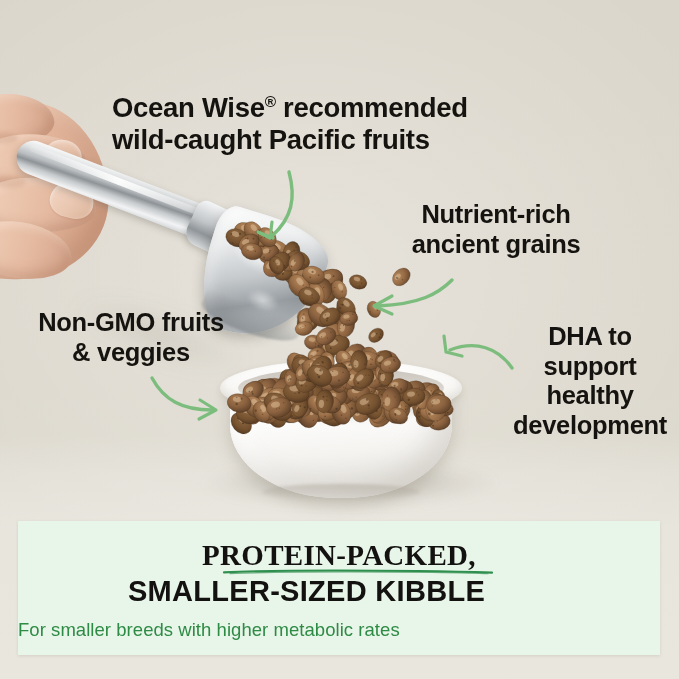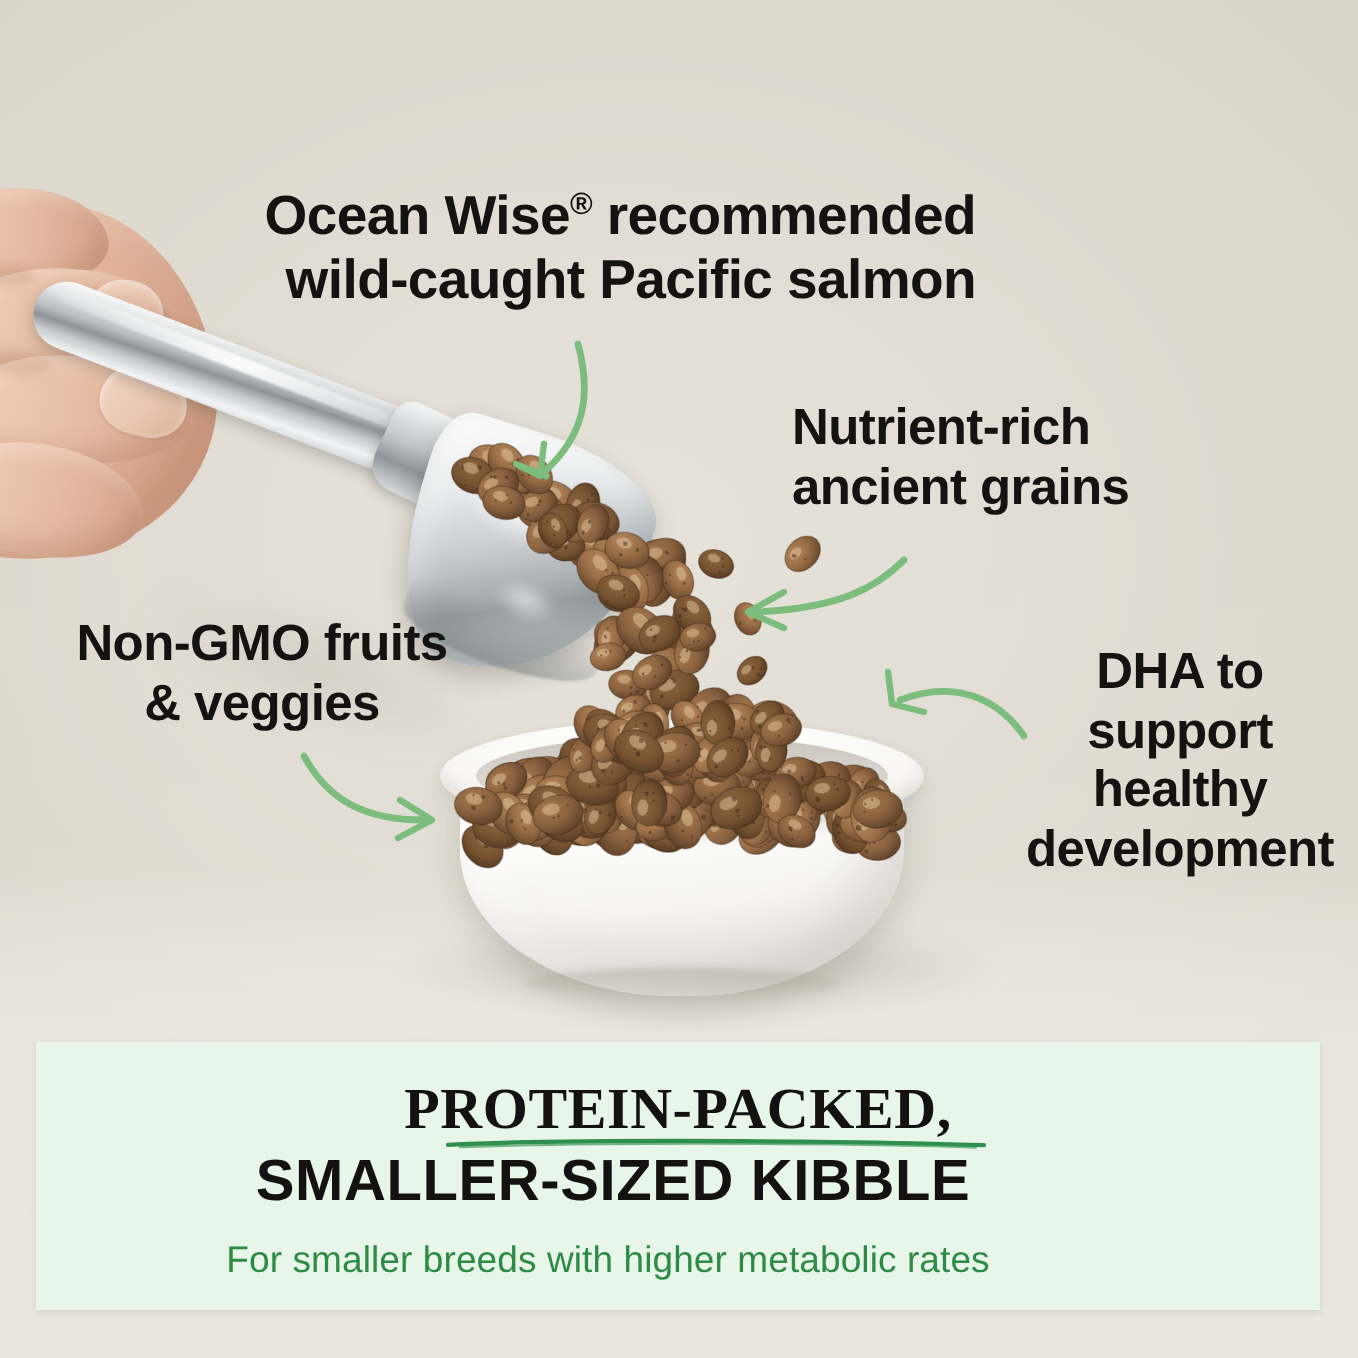--- a/index.html
+++ b/index.html
@@ -81,33 +81,33 @@
     box-shadow:0 3px 7px rgba(150,144,132,.22), inset 0 -4px 8px rgba(200,195,185,.4);}
   .bowl-inner{position:absolute;left:20px;top:10px;width:206px;height:40px;
     background:linear-gradient(180deg,#c9c5bd 0%,#ddd9d2 60%,#efece7 100%);
     border-radius:50%;}
   .bowl-foot{position:absolute;left:44px;top:126px;width:158px;height:16px;border-radius:50%;
     background:linear-gradient(180deg,rgba(175,168,156,.55),rgba(175,168,156,0));filter:blur(1.6px);}
   .kstream,.kpile,.kscoop{position:absolute;}
 
   
   .label{position:absolute;color:#15130f;font-weight:bold;line-height:1.16;letter-spacing:-.3px;}
-  .lbl-salmon{left:112px;top:92px;width:376px;font-size:27.5px;text-align:right;}
-  .lbl-grains{left:396px;top:200px;width:200px;font-size:25.5px;text-align:left;}
+  .lbl-salmon{left:112px;top:92px;width:376px;font-size:27.5px;text-align:left;}
+  .lbl-grains{left:396px;top:200px;width:200px;font-size:25.5px;text-align:center;}
   .lbl-fruits{left:18px;top:308px;width:226px;font-size:25.5px;text-align:center;}
   .lbl-dha{left:506px;top:322px;width:168px;font-size:25.5px;text-align:center;}
   .reg{font-size:.56em;vertical-align:super;font-weight:bold;}
 
   
   .banner{position:absolute;left:18px;top:521px;width:642px;height:134px;
     background:#e8f5e9;box-shadow:0 1px 3px rgba(120,112,98,.18);}
   .ban-h1,.ban-h2{text-align:center;color:#131210;font-weight:bold;letter-spacing:.3px;}
   .ban-h1{position:absolute;left:0;top:18px;width:642px;font-size:29px;font-family:Liberation Serif, serif;}
   .ban-h2{position:absolute;left:0;top:54px;width:577px;font-size:29px;}
-  .ban-sub{position:absolute;left:0;top:98px;width:572px;text-align:center;
+  .ban-sub{position:absolute;left:0;top:98px;width:572px;
     color:#2e8b45;font-size:18.5px;font-weight:normal;letter-spacing:.05px;}
   .underline{position:absolute;left:204px;top:47px;width:272px;height:7px;}
 </style>
 </head>
 <body>
 
 <div id="stage">
 
   <div class="bg-upper"></div>
   <div class="bg-vig"></div>
@@ -2057,21 +2057,21 @@
 
       <g>
         <path d="M512,368 C498,348 476,340 450,350"></path>
         <path d="M444,336 L446,352 L462,356" stroke-width="3.2"></path>
       </g>
     </g>
   </svg>
 
   <div class="label lbl-salmon">
     <span>Ocean Wise</span><span class="reg">®</span><span> recommended</span><br>
-    <span>wild-caught Pacific salmon</span>
+    <span>wild-caught Pacific fruits</span>
   </div>
 
   <div class="label lbl-grains">
     <span>Nutrient-rich</span><br>
     <span>ancient grains</span>
   </div>
 
   <div class="label lbl-dha">
     <span>DHA to</span><br>
     <span>support</span><br>

